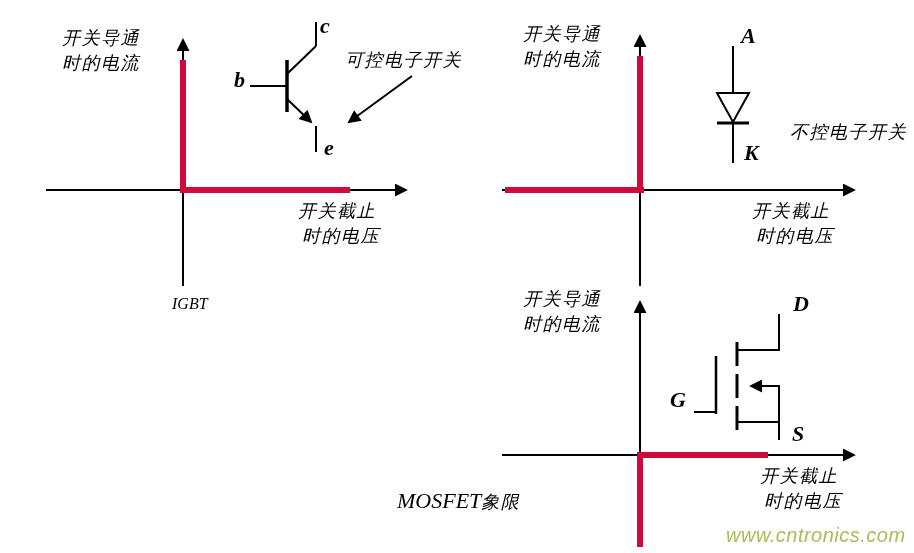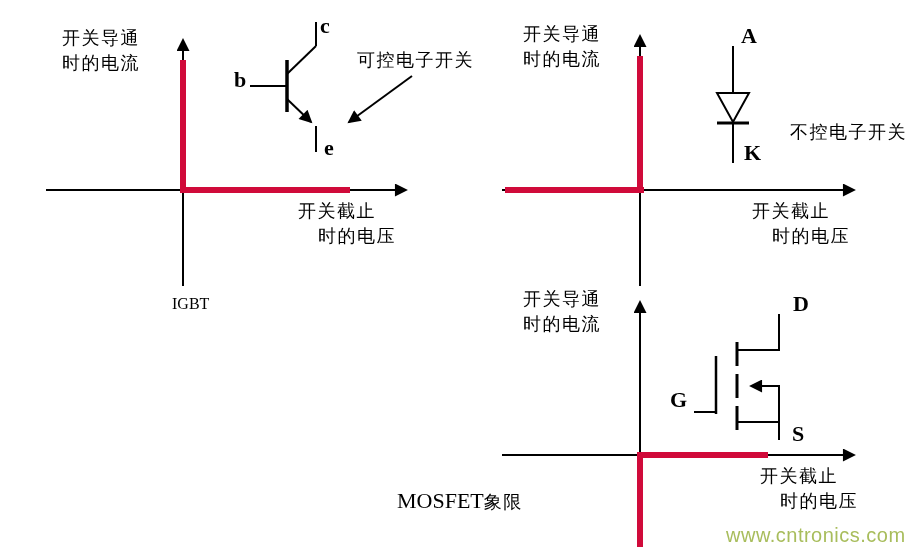--- a/index.html
+++ b/index.html
@@ -3,34 +3,35 @@
 <meta charset="utf-8">
 <style>
   * { margin:0; padding:0; box-sizing:border-box; }
   html,body { background:#ffffff; }
   body { font-family:"Liberation Serif", serif; }
   .canvas {
     position:relative;
     width:914px; height:553px;
     background:#ffffff;
     overflow:hidden;
+    font-style:italic;
   }
   svg.artwork {
     position:absolute; left:0; top:0;
   }
   .cn {
     position:absolute;
     color:#000;
     font-size:18px;
     line-height:25px;
     letter-spacing:1.5px;
     white-space:nowrap;
     font-family:"Liberation Serif", serif;
   }
-  .cn .line2-indent { margin-left:20px; }
+  .cn .line2-indent { margin-left:4px; }
   .term {
     position:absolute;
     color:#000;
     font-family:"Liberation Serif", serif;
     font-weight:bold;
     font-size:22px;
     line-height:24px;
     white-space:nowrap;
   }
   .device {
@@ -127,21 +128,21 @@
 
   <div class="cn" style="left:298px; top:199px;">
     <div>开关截止</div>
     <div class="line2-indent">时的电压</div>
   </div>
 
   <div class="term" style="left:234px; top:68px;">b</div>
   <div class="term" style="left:320px; top:14px;">c</div>
   <div class="term" style="left:324px; top:136px;">e</div>
 
-  <div class="cn" style="left:345px; top:48px;margin-left:12px;">可控电子开关</div>
+  <div class="cn" style="left:345px; top:48px;">可控电子开关</div>
 
   <div class="cn device" style="left:172px; top:291px;">IGBT</div>
 
   <div class="cn" style="left:523px; top:22px;">
     <div>开关导通</div>
     <div>时的电流</div>
   </div>
 
   <div class="cn" style="left:752px; top:199px;">
     <div>开关截止</div>

